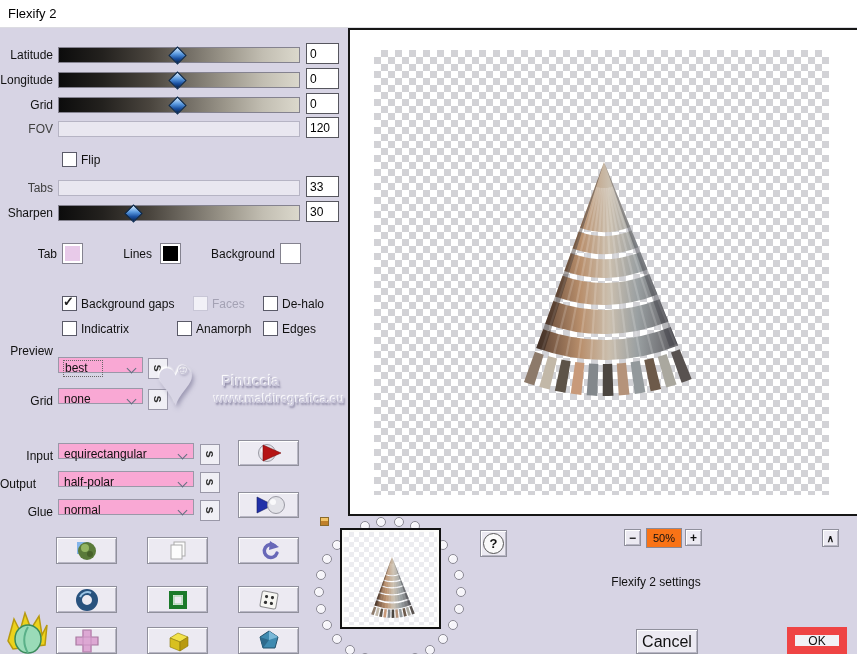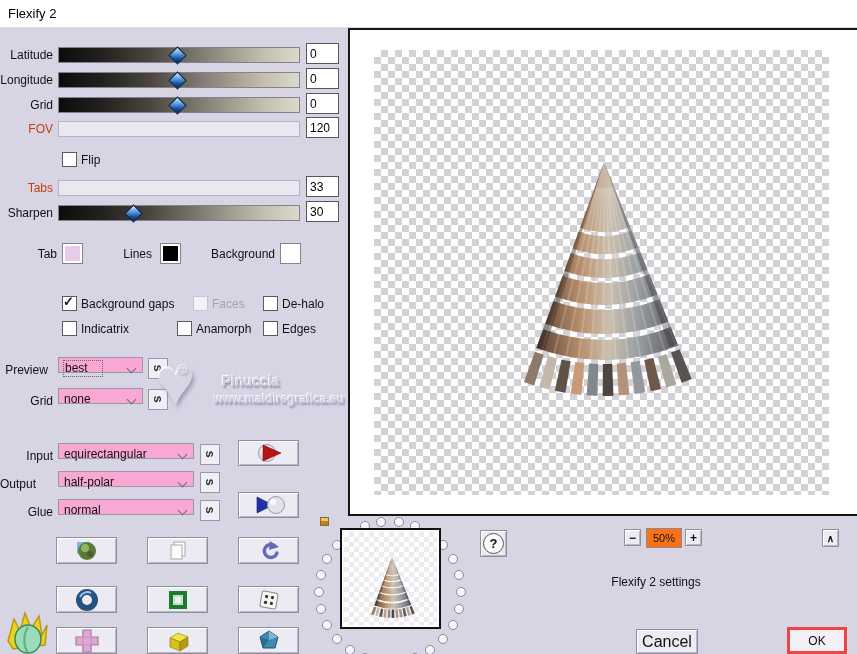--- a/index.html
+++ b/index.html
@@ -5,21 +5,21 @@
   html,body{margin:0;padding:0;background:#888;}
   #app{position:relative;width:857px;height:654px;background:#d7d4e4;overflow:hidden;
        font-family:"Liberation Sans",sans-serif;font-size:12px;color:#111;}
   .abs{position:absolute;}
   
   .titlebar{position:absolute;left:0;top:0;width:857px;height:27px;background:#fff;border-bottom:1px solid #dcdce2;}
   .title-text{position:absolute;left:8px;top:6px;font-size:13px;color:#000;}
   
   .srow{position:absolute;left:0;width:345px;height:22px;}
   .slbl{position:absolute;left:0;top:3px;width:53px;text-align:right;}
-  .slbl.dis{color:#c2410c;}
+  .slbl.dis{color:#404040;}
   .track{position:absolute;left:58px;top:2px;width:240px;height:14px;border:1px solid #84828f;
          background:linear-gradient(90deg,#0c0c0c 0%,#23211e 18%,#4a453e 38%,#767168 55%,#9d988c 70%,#c2beb2 85%,#dbd8cc 100%);}
   .track.dis{background:#e9e7f0;border:1px solid #b6b4c4;}
   .thumb{position:absolute;top:1px;width:11px;height:11px;transform:rotate(45deg);
          background:linear-gradient(135deg,#d8ecff 0%,#5a9ae0 40%,#1a50a0 70%,#06204a 100%);
          border:1px solid #0a2a50;}
   .vbox{position:absolute;left:306px;top:-2px;width:28px;height:17px;border:1px solid #56565e;
         background:#fff;font-family:"Liberation Sans",sans-serif;font-size:12px;padding:1px 0 1px 3px;}
   
   .cb{position:absolute;width:13px;height:13px;background:#fff;border:1px solid #5a5a68;}
@@ -73,21 +73,21 @@
   #help-circle{width:19px;height:19px;border:1.6px solid #555;border-radius:50%;display:flex;
                align-items:center;justify-content:center;font-weight:bold;font-size:13px;background:#fafafa;}
   #zoom-out{left:624px;top:529px;width:17px;height:17px;font-weight:bold;}
   #zoom-level{position:absolute;left:646px;top:528px;width:36px;height:20px;background:#f97316;border:1px solid #8a8a96;
               box-sizing:border-box;display:flex;align-items:center;justify-content:center;font-size:11px;}
   #zoom-in{left:685px;top:529px;width:17px;height:17px;font-weight:bold;}
   #collapse-btn{left:822px;top:529px;width:17px;height:18px;font-size:10px;font-weight:bold;}
   #settings-label{position:absolute;left:556px;top:575px;width:200px;text-align:center;}
   #cancel-btn{left:636px;top:629px;width:62px;height:25px;font-size:16px;}
   #ok-btn{position:absolute;left:787px;top:627px;width:60px;height:27px;background:#f2f1f5;
-          border:3px solid #ef4444;display:flex;align-items:center;justify-content:center;
+          border:8px solid #ef4444;display:flex;align-items:center;justify-content:center;
           box-sizing:border-box;font-size:12px;cursor:pointer;}
   svg{display:block;}
 </style>
 </head>
 <body>
 
 <div id="app">
 
   <div class="titlebar">
     <span class="title-text">Flexify 2</span>
@@ -152,21 +152,21 @@
   <div class="cb" style="left:263px;top:296px"></div>
   <span class="cblbl" style="left:282px;top:297px">De-halo</span>
 
   <div class="cb" style="left:62px;top:321px"></div>
   <span class="cblbl" style="left:81px;top:322px">Indicatrix</span>
   <div class="cb" style="left:177px;top:321px"></div>
   <span class="cblbl" style="left:196px;top:322px">Anamorph</span>
   <div class="cb" style="left:263px;top:321px"></div>
   <span class="cblbl" style="left:282px;top:322px">Edges</span>
 
-  <span class="cblbl" style="left:0;top:363px;width:53px;text-align:center;position:absolute">Preview</span>
+  <span class="cblbl" style="left:0;top:344px;width:53px;text-align:right;position:absolute">Preview</span>
   <div class="dd" style="left:58px;top:357px;width:85px">
     <span class="val foc">best</span>
     <span class="chev"></span>
   </div>
   <div class="sbtn" style="left:148px;top:358px"><span>s</span></div>
 
   <span class="cblbl" style="left:0;top:394px;width:53px;text-align:right;position:absolute">Grid</span>
   <div class="dd" style="left:58px;top:388px;width:85px">
     <span class="val">none</span>
     <span class="chev"></span>

